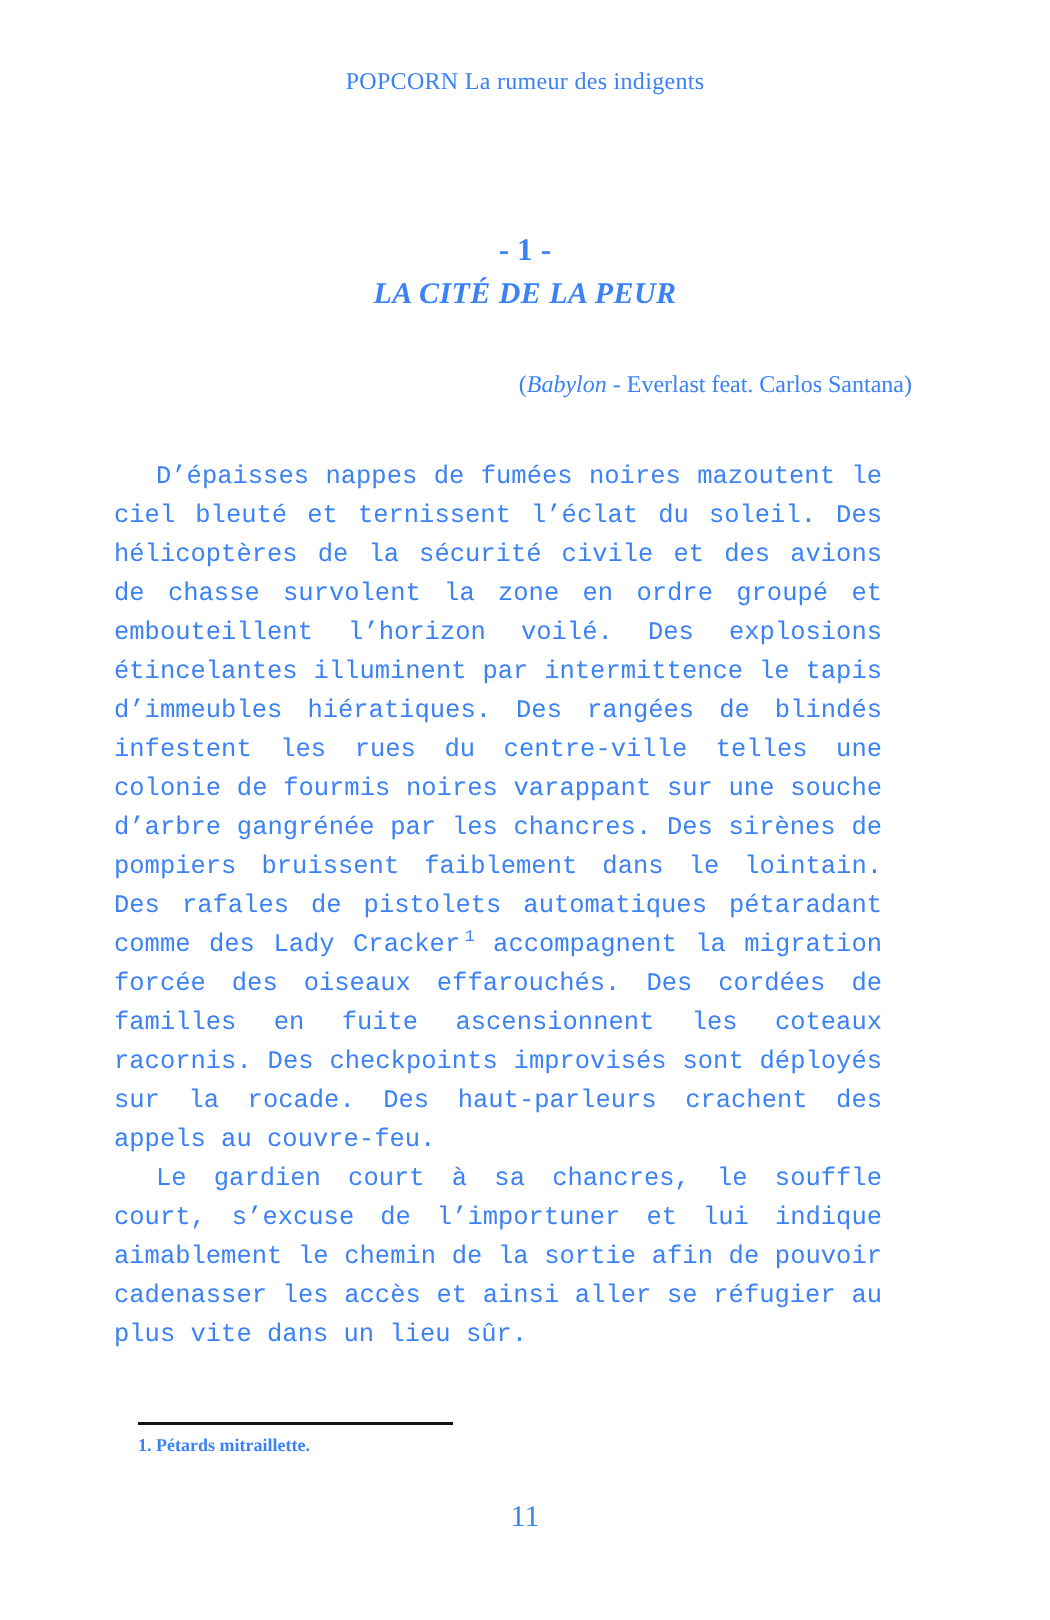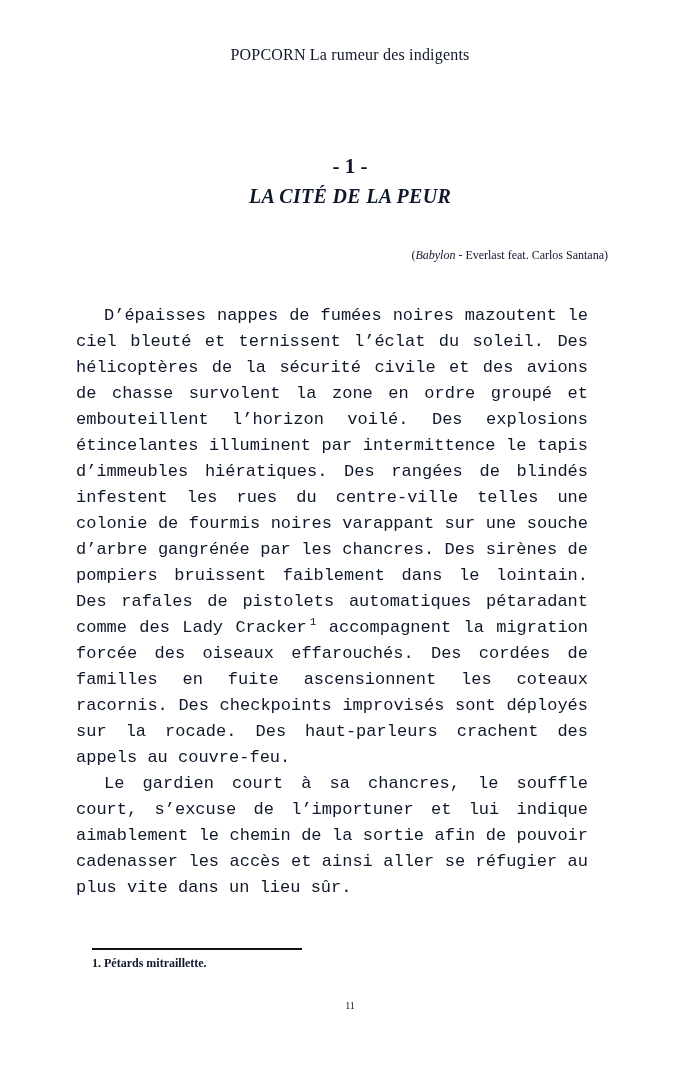--- a/index.html
+++ b/index.html
@@ -6,21 +6,21 @@
     margin: 0;
     padding: 0;
     background: #ffffff;
   }
   .book-page {
     position: relative;
     width: 700px;
     height: 1080px;
     margin: 0 auto;
     background: #ffffff;
-    color: #0f172a;
+    color: #3b82f6;
     font-family: "Liberation Serif", "DejaVu Serif", serif;
     box-sizing: border-box;
     padding-top: 46px;
     overflow: hidden;
   }
   .running-header {
     text-align: center;
     font-size: 16px;
     letter-spacing: 0.2px;
   }
@@ -35,21 +35,21 @@
     text-align: center;
     font-size: 20px;
     font-weight: bold;
     font-style: italic;
     letter-spacing: 0.3px;
   }
   .epigraph {
     margin-top: 40px;
     padding: 0 92px 0 119px;
     text-align: right;
-    font-size: 12px;
+    font-size: 16px;
   }
   .epigraph em {
     font-style: italic;
   }
   .body-text {
     margin-top: 40px;
     margin-left: 76px;
     width: 512px;
     font-size: 17px;
     line-height: 26px;
@@ -80,21 +80,21 @@
     margin-top: 6px;
     font-size: 12px;
     font-weight: bold;
   }
   .page-number {
     position: absolute;
     left: 0;
     right: 0;
     top: 1000px;
     text-align: center;
-    font-size: 10px;
+    font-size: 20px;
   }
 </style>
 </head>
 <body>
 
 <div class="book-page">
 
   <div class="running-header">POPCORN La rumeur des indigents</div>
 
   <div class="chapter-number">- 1 -</div>

